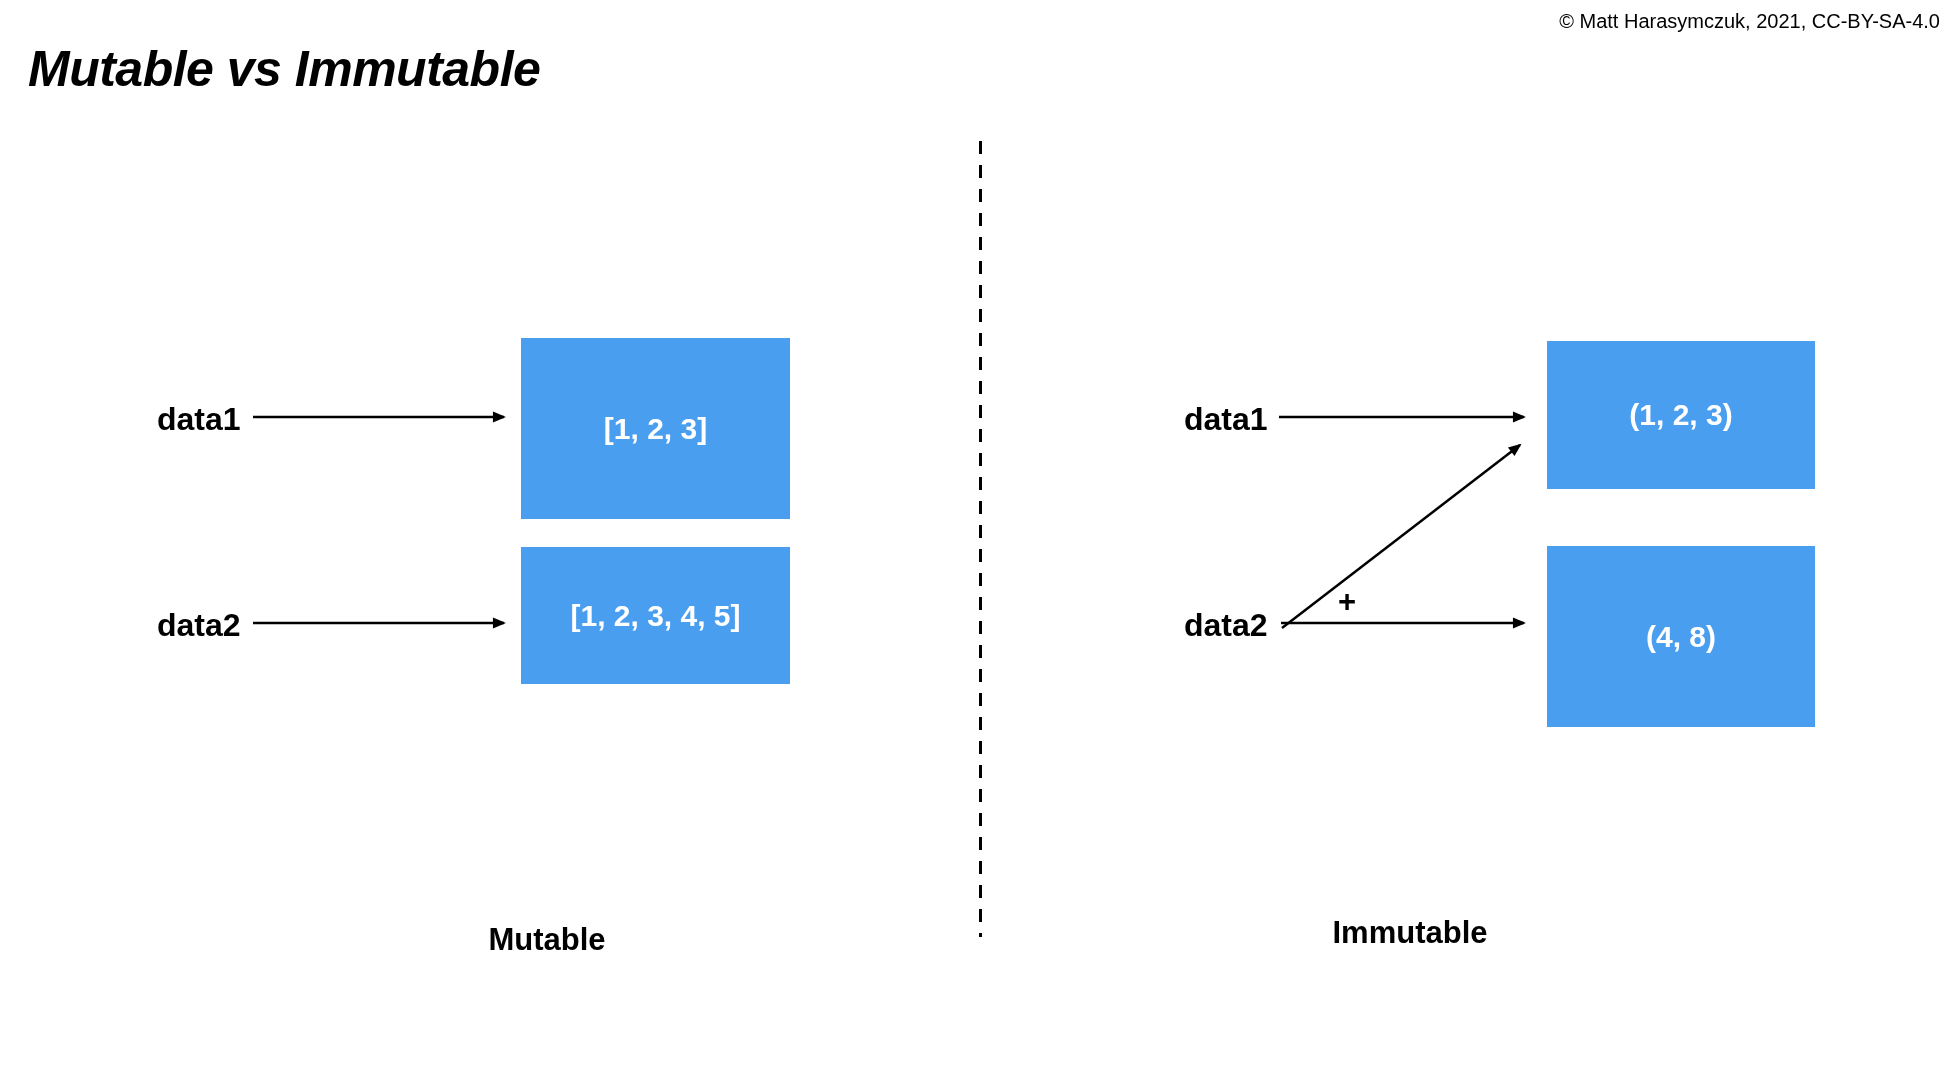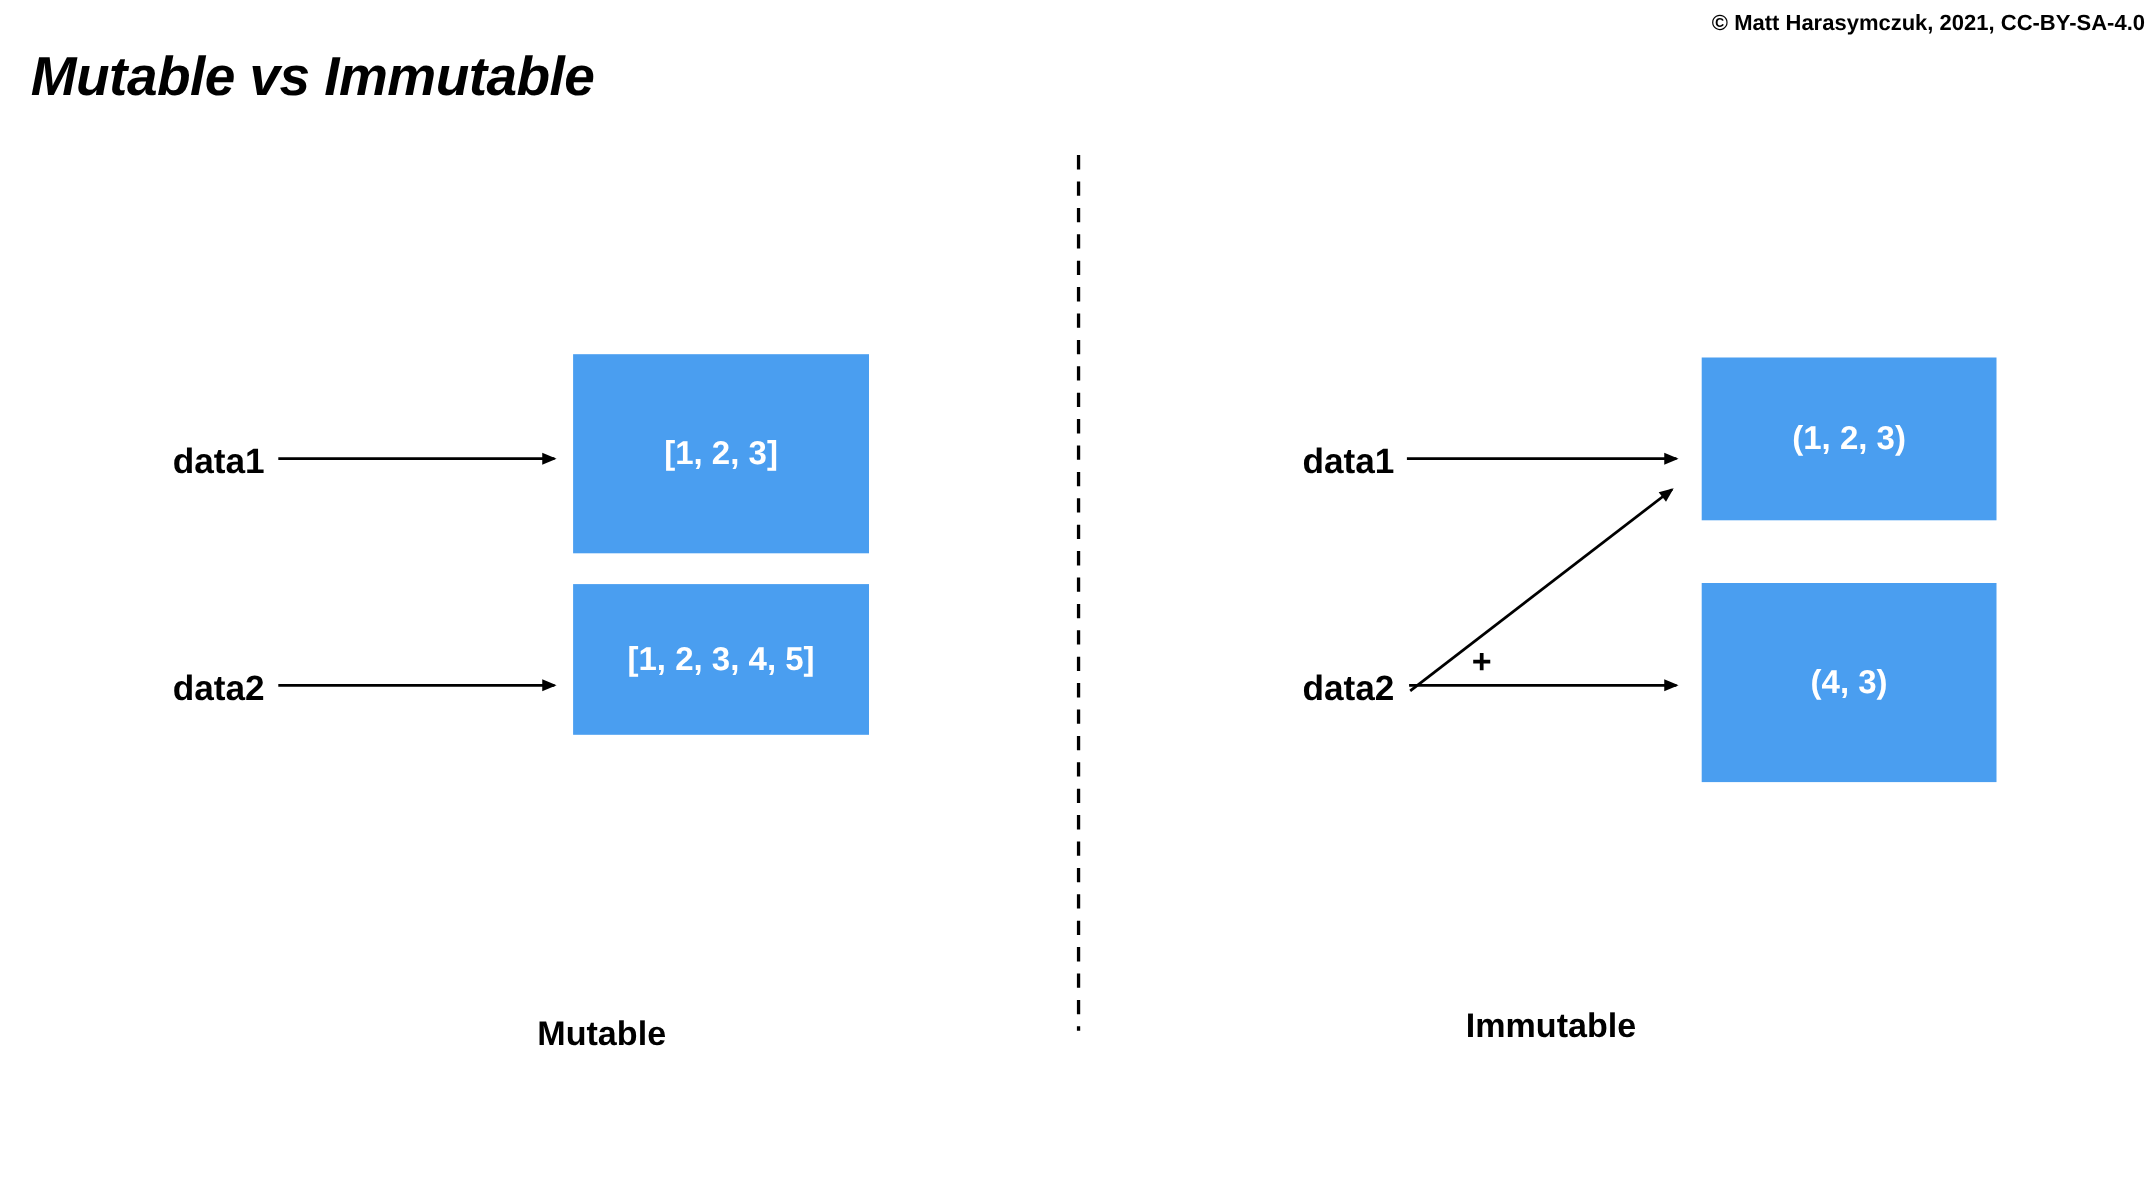--- a/index.html
+++ b/index.html
@@ -22,24 +22,24 @@
     top: 44px;
     font-size: 50px;
     font-weight: 700;
     letter-spacing: -0.5px;
     line-height: 1;
     white-space: nowrap;
     font-style: italic;
   }
   .copyright {
     position: absolute;
-    right: 10px;
+    right: 20px;
     top: 9px;
     font-size: 20px;
-    font-weight: 700;
+    font-weight: 400;
     line-height: 1.2;
     white-space: nowrap;
   }
   .overlay {
     position: absolute;
     left: 0;
     top: 0;
     width: 1960px;
     height: 1080px;
     pointer-events: none;
@@ -57,20 +57,21 @@
     font-weight: 700;
     line-height: 32px;
     white-space: nowrap;
   }
   .obj-box {
     position: absolute;
     background: var(--box-fill, #4A9EF0);
     display: flex;
     align-items: center;
     justify-content: center;
+    margin-top: 16px;
   }
   .obj-box span {
     color: var(--box-text, #ffffff);
     font-size: 30px;
     font-weight: 700;
     white-space: nowrap;
   }
   .caption {
     position: absolute;
     width: 200px;
@@ -130,18 +131,18 @@
 
   <div class="var-label" style="left:1184px; top:403px">data1</div>
   <div class="var-label" style="left:1184px; top:609px">data2</div>
 
   <div class="plus-label">+</div>
 
   <div class="obj-box" style="left:1547px; top:325px; width:268px; height:148px">
     <span>(1, 2, 3)</span>
   </div>
   <div class="obj-box" style="left:1547px; top:530px; width:268px; height:181px">
-    <span>(4, 3)</span>
+    <span>(4, 8)</span>
   </div>
 
   <div class="caption" style="left:1310px; top:917px">Immutable</div>
 
 </div>
 
 </body></html>

